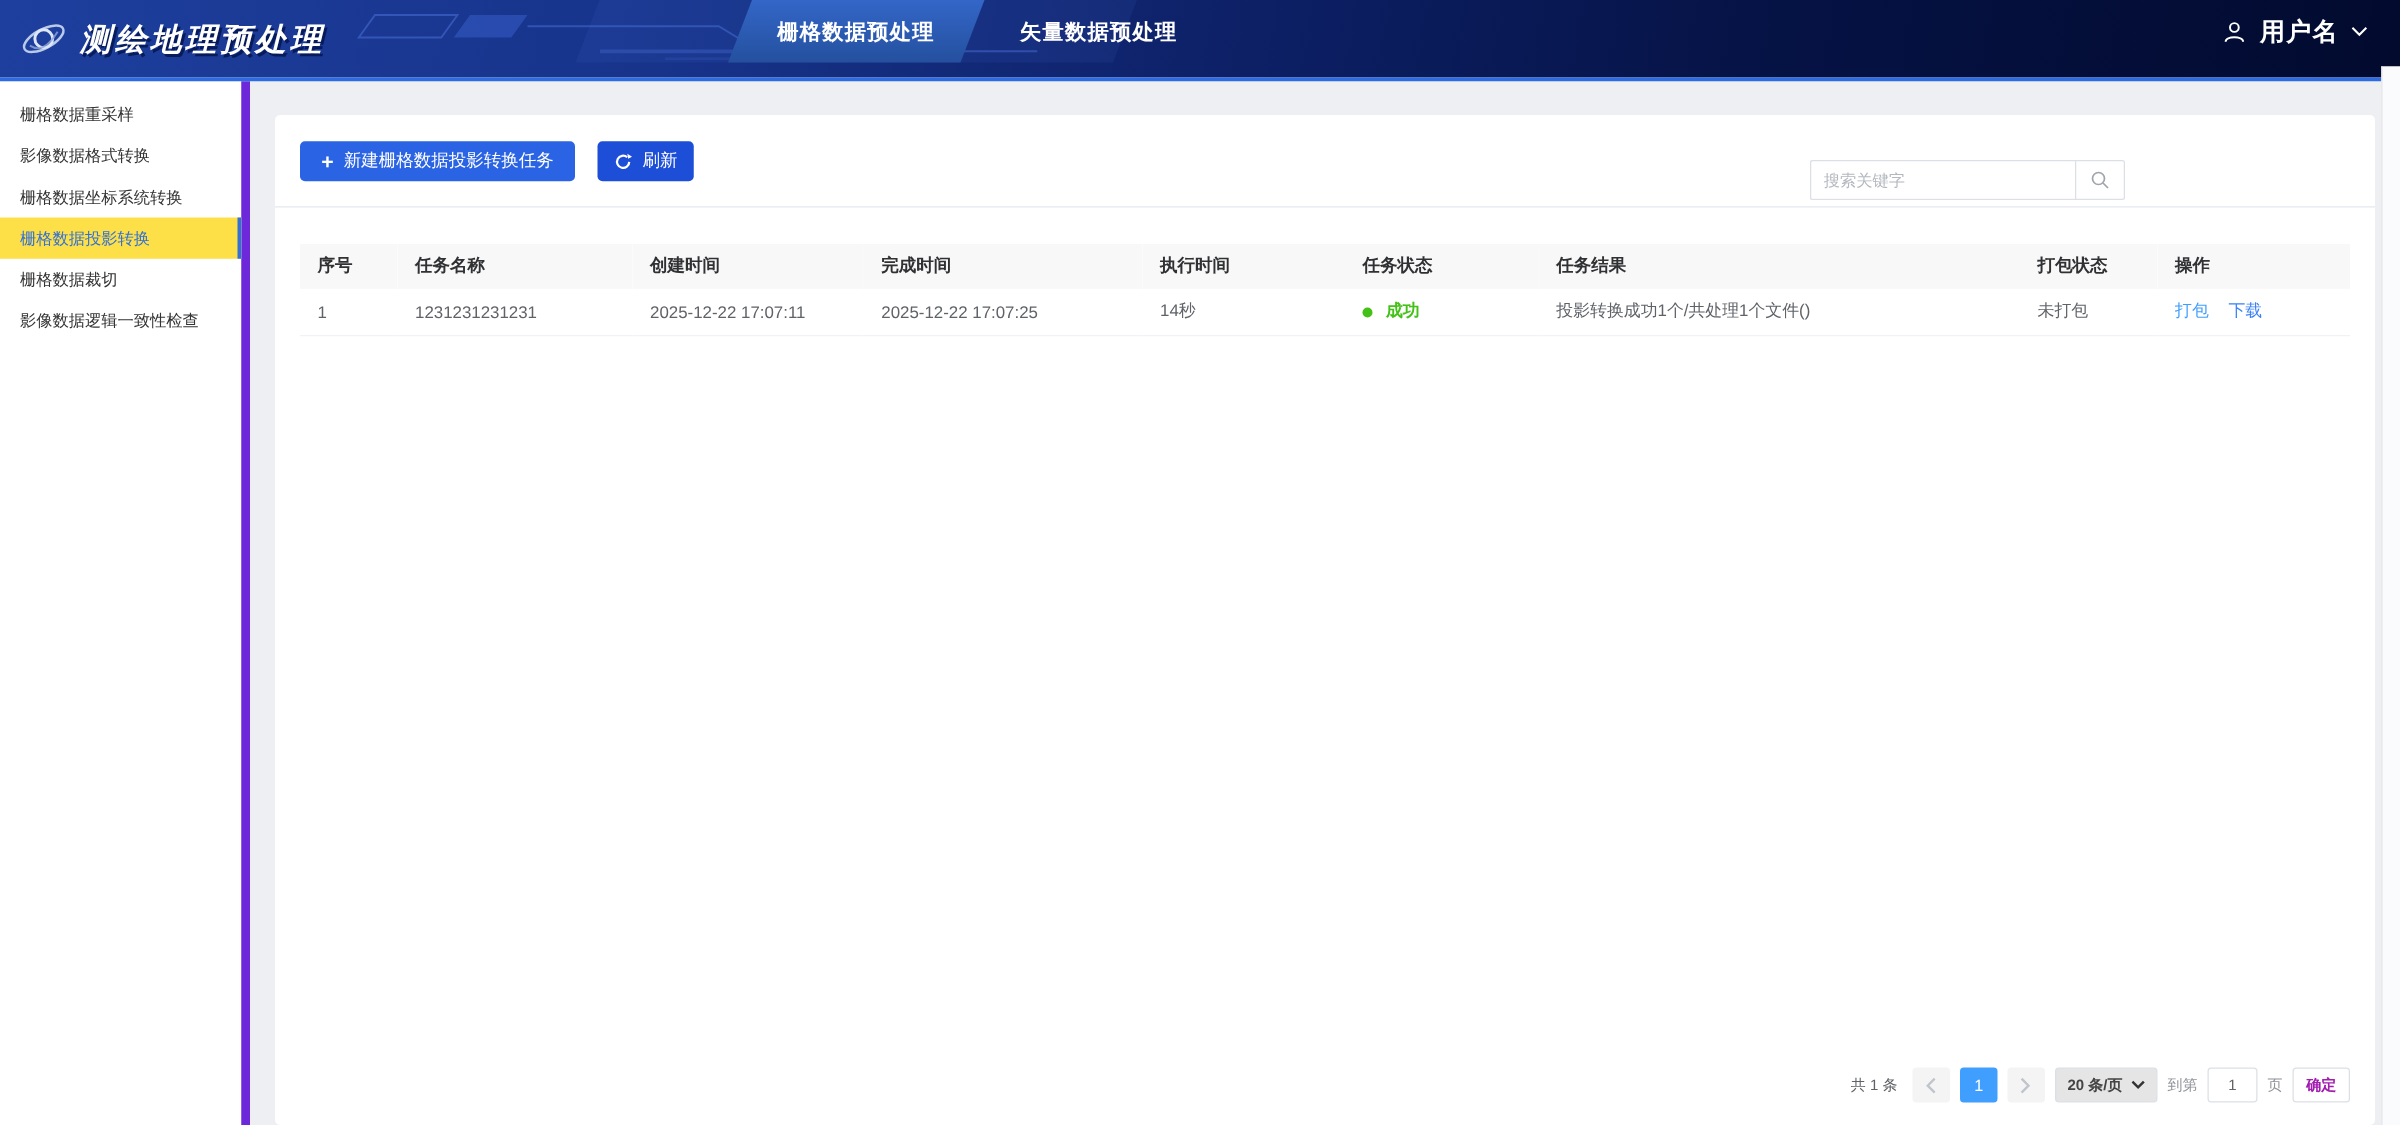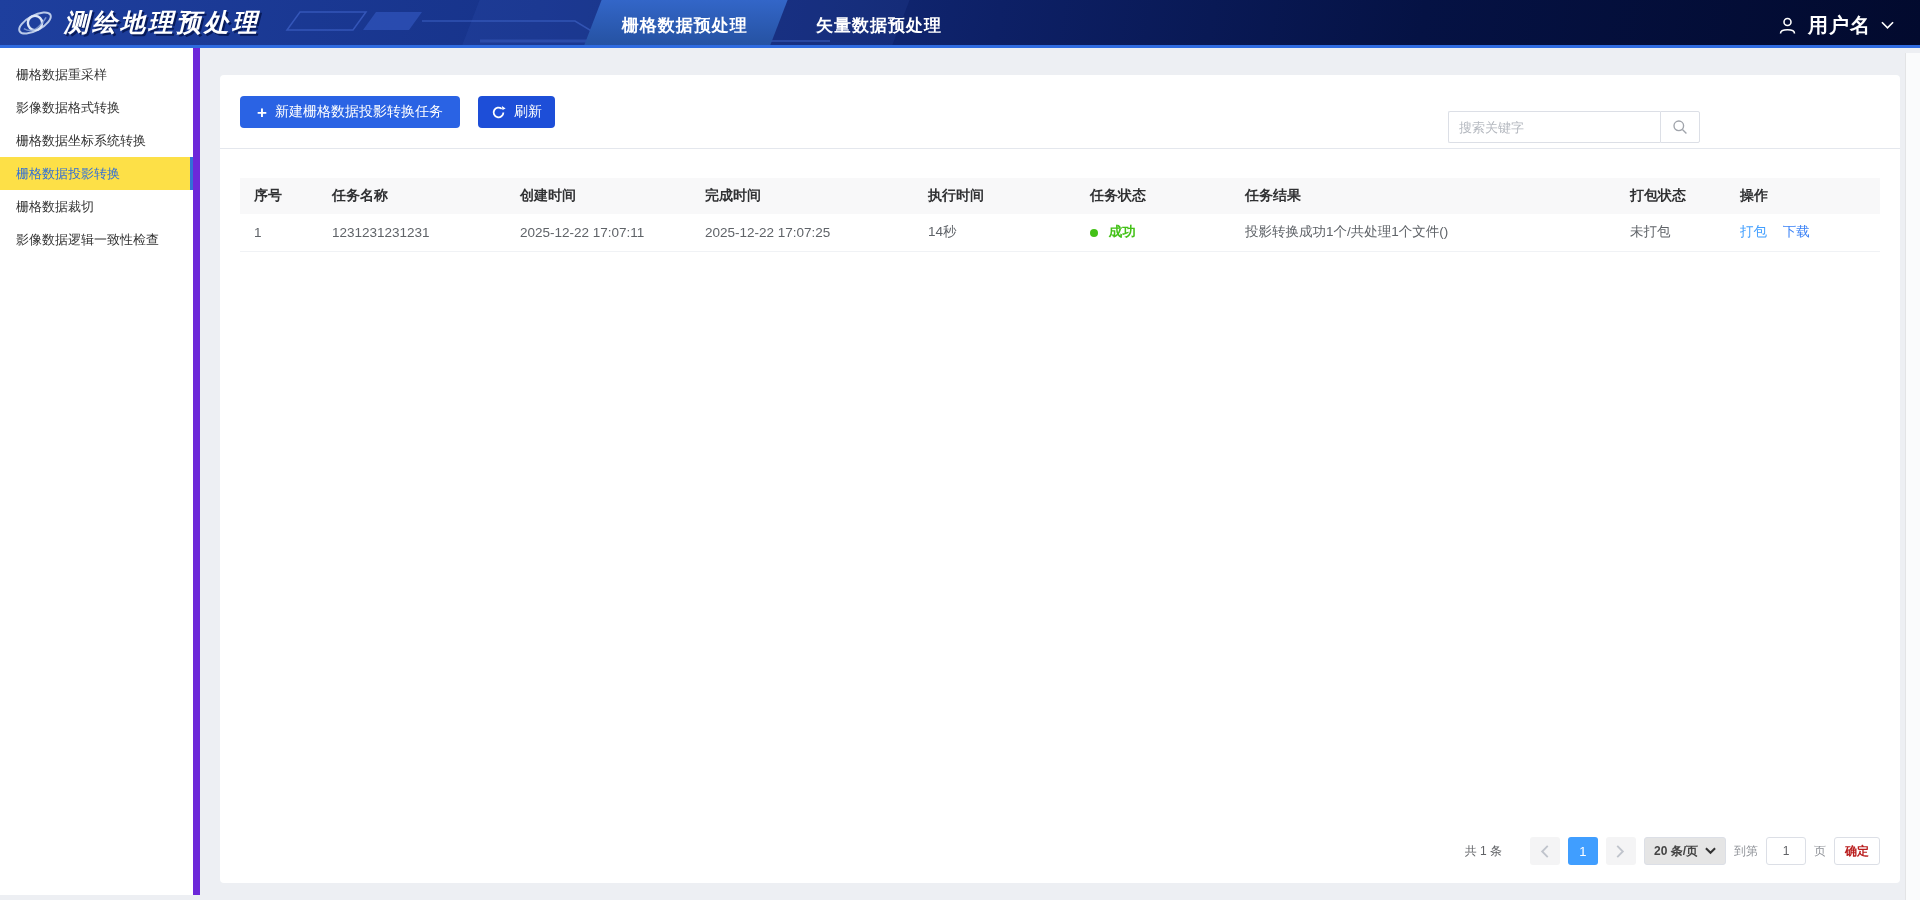--- a/index.html
+++ b/index.html
@@ -1,20 +1,20 @@
 <!DOCTYPE html>
 <html><head>
 <meta charset="utf-8">
 <style>
   * { margin:0; padding:0; box-sizing:border-box; }
   html,body { width:1920px; height:900px; overflow:hidden; background:#edeff3;
     font-family:"Liberation Sans","DejaVu Sans",sans-serif; }
 
   
-  .hdr { position:relative; height:48px; border-bottom:3px solid #2f6be0;
+  .hdr { position:relative; height:65px; border-bottom:3px solid #2f6be0;
     background:linear-gradient(100deg,#1e3f9e 0%,#17338a 28%,#0d2066 52%,#051244 74%,#020a2e 100%);
     display:flex; align-items:center; overflow:hidden; }
   .hdr-band { position:absolute; top:0; left:470px; width:430px; height:50px;
     background:rgba(82,122,222,0.10); transform:skewX(-21deg); }
   .hdr-deco { position:absolute; left:270px; top:0; pointer-events:none; }
   .brand { display:flex; align-items:center; gap:10px; padding-left:16px; z-index:2; }
   .brand-title { color:#fff; font-size:25px; font-weight:900; font-style:italic;
     letter-spacing:3px; text-shadow:2px 2px 0 rgba(2,16,70,.75); white-space:nowrap; }
   .tabs { position:absolute; left:592px; top:0; height:50px; display:flex; align-items:center; gap:38px; z-index:2; }
   .tab { color:#fff; font-size:17px; font-weight:bold; letter-spacing:1px; cursor:pointer; white-space:nowrap; }
@@ -63,33 +63,33 @@
   .status-ok { color:#43c117; font-weight:bold; font-size:13.5px; }
   .dot { display:inline-block; width:8px; height:8px; border-radius:50%; background:#43c117;
     margin-right:7px; vertical-align:middle; }
   .lnk { color:#409eff; cursor:pointer; margin-right:12px; }
   .lnk-disabled { color:#3b82f6; cursor:default;font-family:Liberation Mono, monospace; }
 
   
   .spacer { flex:1; }
   .pager { display:flex; justify-content:flex-end; align-items:center; gap:8px;
     padding:0 20px 18px 0; color:#606266; font-size:12px; }
-  .pg-total { margin-right:20px; }
+  .pg-total { margin-right:4px; }
   .pg-btn { width:30px; height:28px; border-radius:3px; background:#f4f4f5; border:none;
     display:flex; align-items:center; justify-content:center; cursor:pointer; }
   .pg-cur { width:30px; height:28px; border-radius:3px; background:#409eff; color:#fff;
     font-size:13px; display:flex; align-items:center; justify-content:center; cursor:pointer; }
   .pg-size { height:28px; border:1px solid #dcdfe6; border-radius:3px; background:#e5e5e5;
     display:flex; align-items:center; gap:7px; padding:0 9px; cursor:pointer; color:#444;
     font-weight:bold; }
   .pg-goto { color:#909399; }
   .pg-input { width:40px; height:28px; border:1px solid #dcdfe6; border-radius:3px;
     text-align:center; font-size:12px; color:#606266; outline:none; font-family:inherit; }
   .pg-ok { height:28px; padding:0 10px; border:1px solid #dcdfe6; border-radius:3px;
-    background:#fff; color:#b91c1c; font-weight:bold; font-size:12px; cursor:pointer;
+    background:#fff; color:#a21caf; font-weight:bold; font-size:12px; cursor:pointer;
     font-family:inherit; }
 </style>
 </head>
 <body>
 
 <div class="hdr">
   <div class="hdr-band"></div>
   <svg class="hdr-deco" width="560" height="50" viewBox="0 0 560 50">
     <polygon points="30,12 96,12 83,30 17,30" fill="none" stroke="#4a6fd8" stroke-width="1.5" opacity="0.55"></polygon>
     <polygon points="106,12 152,12 139,30 93,30" fill="#3358c0" opacity="0.65"></polygon>

